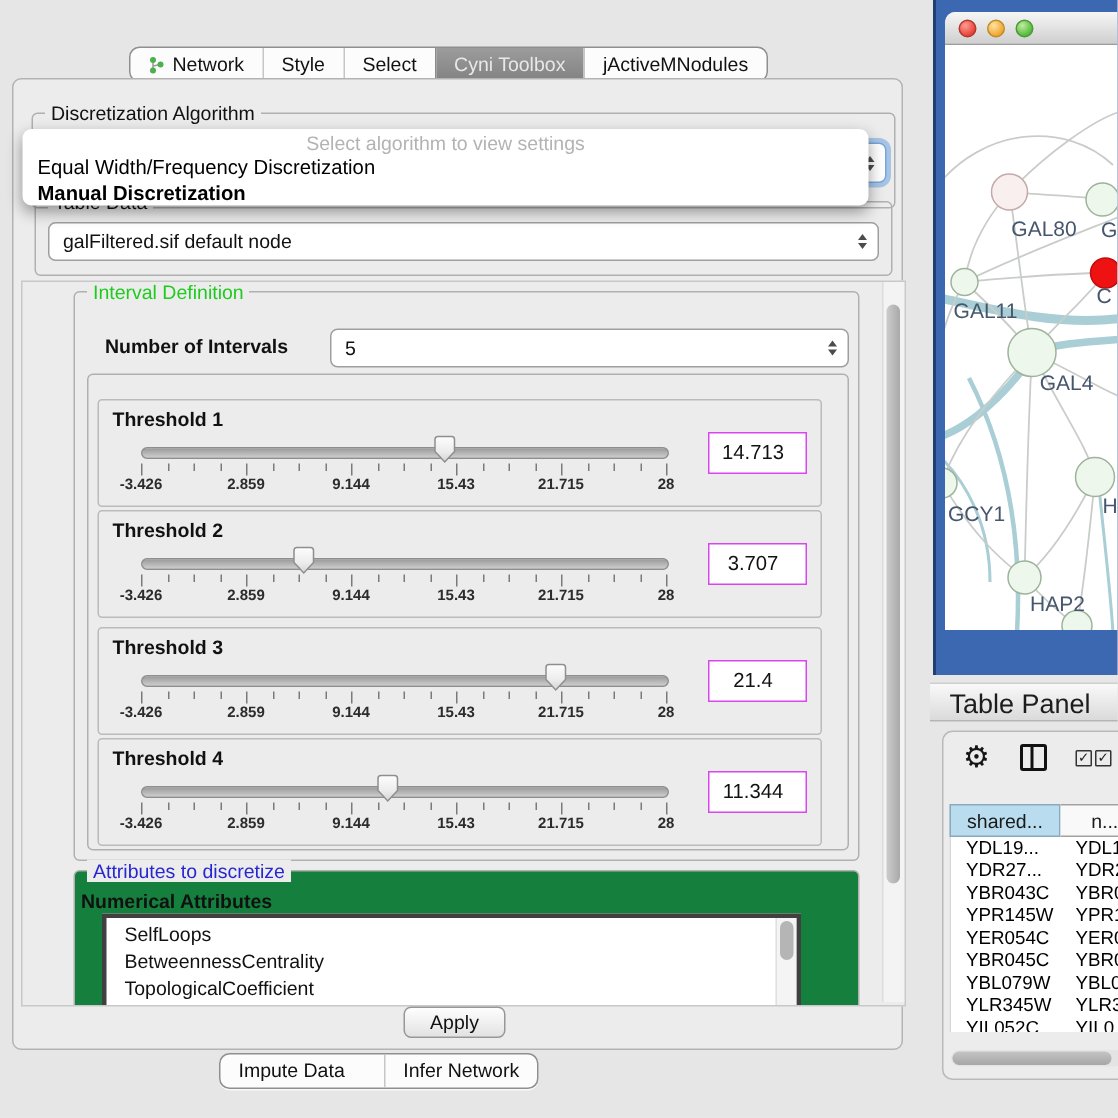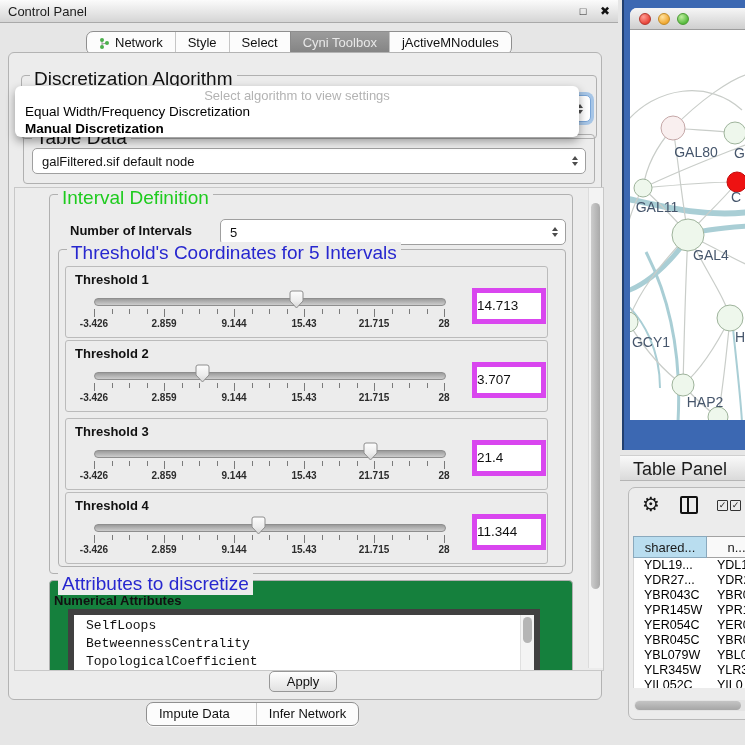--- a/index.html
+++ b/index.html
@@ -20,21 +20,21 @@
     display:flex;align-items:center;gap:5px;white-space:nowrap;}
   .tab:first-child{border-left:none;}
   .tab.selected{background:linear-gradient(#9c9c9c,#828282);color:#e8e8e8;border-left-color:#8a8a8a;}
   .top-tabs{left:86px;top:31px;}
   .bottom-tabs{left:146px;top:702px;gap:14px;}
   
   .content-pane{position:absolute;left:8px;top:52px;width:592px;height:646px;
     border:1px solid #b3b3b3;border-radius:6px;background:#ececec;}
   .group{position:absolute;border:1px solid #b0b0b0;border-radius:4px;}
   .group-label{position:absolute;top:-8px;left:8px;background:#ececec;padding:0 4px;
-    font-size:19px;color:#111;white-space:nowrap;}
+    font-size:13px;color:#111;white-space:nowrap;}
   .group-label.green{color:#1ecb1e;}
   .group-label.blue{color:#2727cf;}
   
   .combo{position:absolute;background:#fff;border:1px solid #9f9f9f;border-radius:5px;
     font-size:13px;color:#111;}
   .combo .combo-text{position:absolute;left:9px;top:50%;transform:translateY(-50%);white-space:nowrap;}
   .stepper{position:absolute;right:7px;top:50%;transform:translateY(-50%);
     display:flex;flex-direction:column;gap:2px;}
   .stepper i{display:block;width:0;height:0;border-left:3.5px solid transparent;border-right:3.5px solid transparent;}
   .stepper .up{border-bottom:4.5px solid #4c4c4c;}
@@ -61,26 +61,26 @@
   .slider-wrap{position:absolute;left:28px;top:23px;width:350px;height:38px;}
   .track{position:absolute;left:0;top:8px;width:350px;height:6px;border-radius:4px;
     background:linear-gradient(#9b9b9b,#cdcdcd);border:1px solid #8e8e8e;}
   .thumb{position:absolute;top:0;width:15px;height:19px;}
   .ticks{position:absolute;left:0;top:19px;width:350px;height:9px;}
   .tick{position:absolute;top:0;width:1px;height:5px;background:#7a7a7a;}
   .tick.major{height:8px;}
   .tick-labels{position:absolute;left:0;top:28px;width:350px;height:11px;}
   .tick-label{position:absolute;transform:translateX(-50%);font-size:10px;font-weight:bold;color:#2c2c2c;white-space:nowrap;}
   .th-value{position:absolute;left:406px;top:21px;width:58px;height:26px;background:#fff;
-    border:5px solid #d946ef;font-size:13.5px;color:#111;text-align:left;
+    border:1px solid #d946ef;font-size:13.5px;color:#111;text-align:center;
     line-height:26px;padding-right:6px;box-sizing:content-box;}
   
   .attr-title{position:absolute;left:4px;top:12px;font-size:13px;font-weight:bold;color:#111;}
   .attr-list{position:absolute;left:18px;top:28px;width:460px;height:88px;background:#fff;
-    border:6px solid #404040;overflow:hidden;font-family:Liberation Mono, monospace;}
+    border:3px solid #404040;overflow:hidden;}
   .attr-item{font-size:13px;color:#111;line-height:18px;padding-left:12px;white-space:nowrap;}
   .attr-item:first-child{padding-top:2px;}
   .list-scrollbar{position:absolute;right:0;top:0;width:13px;height:100%;background:#f4f4f4;border-left:1px solid #e0e0e0;}
   .list-thumb{position:absolute;left:2px;top:2px;width:9px;height:26px;border-radius:5px;background:#b5b5b5;}
   .apply-btn{position:absolute;left:260px;top:618px;width:68px;height:21px;
     background:linear-gradient(#fefefe,#e2e2e2);border:1px solid #979797;border-radius:5px;
     font-size:13px;color:#111;font-family:inherit;}
   
   .network-window{position:absolute;left:622px;top:0;width:123px;height:450px;
     background:linear-gradient(90deg,#22406f 0,#22406f 2px,#3c68b2 2px);overflow:hidden;}
@@ -131,25 +131,20 @@
     <linearGradient id="thumbG" x1="0" y1="0" x2="0" y2="1">
       <stop offset="0" stop-color="#fdfdfd"></stop>
         <stop offset="0.6" stop-color="#ececec"></stop>
         <stop offset="1" stop-color="#d4d4d4"></stop>
     </linearGradient>
   </defs>
 </svg>
 
 <div class="control-panel">
 
-  <div class="titlebar">
-    <span class="cp-title">Control Panel</span>
-    <span class="float-icon">□</span>
-    <span class="close-icon">✖</span>
-  </div>
 
   <div class="tab-group top-tabs">
     <div class="tab">
       <svg class="net-icon" width="11" height="13" viewBox="0 0 11 13">
         <line x1="3" y1="3" x2="3" y2="10" stroke="#9a9a9a" stroke-width="1"></line>
         <line x1="3" y1="7" x2="8" y2="6" stroke="#9a9a9a" stroke-width="1"></line>
         <circle cx="3" cy="3" r="2" fill="#4db04d"></circle>
           <circle cx="3" cy="10" r="2" fill="#4db04d"></circle>
           <circle cx="8" cy="6" r="2" fill="#4db04d"></circle>
       </svg>
@@ -206,21 +201,20 @@
         <span style="position:absolute;left:20px;top:28px;font-size:13px;font-weight:bold;color:#111;">Number of Intervals</span>
         <div class="combo" style="left:170px;top:24px;width:344px;height:24px;">
           <span class="combo-text">5</span>
           <span class="stepper">
               <i class="up"></i>
               <i class="dn"></i>
             </span>
         </div>
 
         <div class="group" style="left:8px;top:54px;width:506px;height:316px;">
-          <span class="group-label blue">Threshold's Coordinates for 5 Intervals</span>
 
           <div class="threshold-block" style="top:16px;">
             <div class="th-title">Threshold 1</div>
             <div class="slider-wrap">
               <div class="track"></div>
               <div class="thumb" style="left: calc(57.72% - 7.5px);"><svg width="15" height="19" viewBox="0 0 15 19">
                     <path d="M3 1 h9 q2 0 2 2 v8 l-6.5 7 L1 11 V3 q0 -2 2 -2 z" fill="url(#thumbG)" stroke="#8e8e8e"></path>
                   </svg></div>
               <div class="ticks">
                   <div class="tick major" style="left: 0%;"></div>

